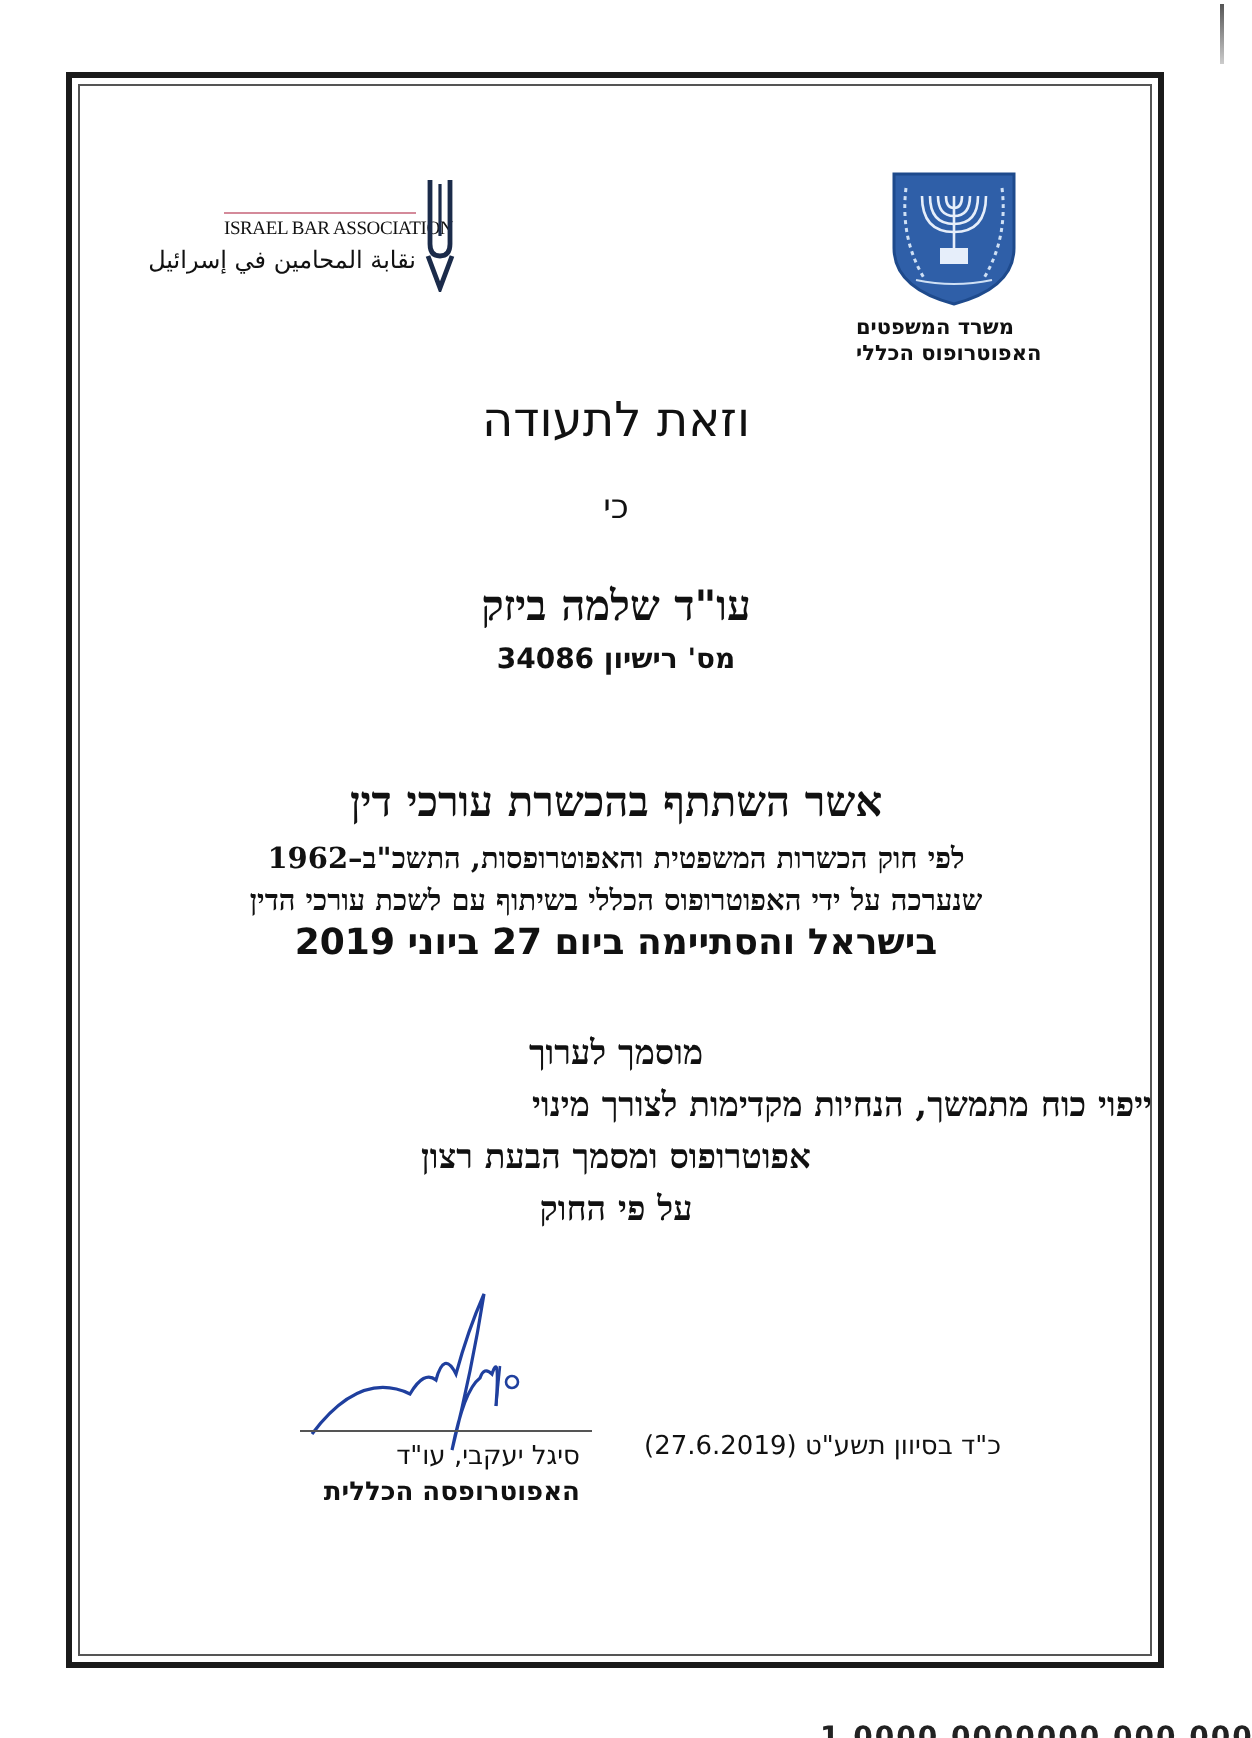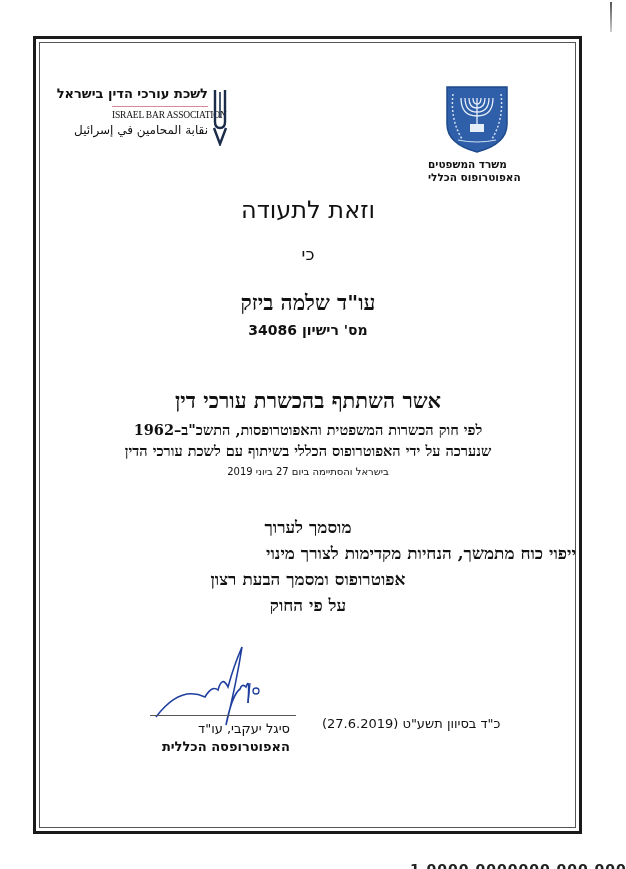--- a/index.html
+++ b/index.html
@@ -50,21 +50,21 @@
     }
     .center { position:absolute; left:40px; width:536px; text-align:center; direction:rtl; }
     .title { top:196px; font-size:24px; font-family:"DejaVu Sans",sans-serif; }
     .ki { top:244px; font-size:17px; font-family:"DejaVu Sans",sans-serif; }
     .name { top:290px; font-size:21px; font-weight:bold; }
     .license { top:322px; font-size:14px; font-family:"DejaVu Sans",sans-serif; font-weight:bold; }
     .participated { top:388px; font-size:21px; font-weight:bold; }
     .law-line { font-size:14.5px; font-weight:bold; line-height:20px; }
     .law1 { top:420px; }
     .law2 { top:441px; }
-    .law3 { top:462px; font-weight:normal; font-family:"DejaVu Sans",sans-serif; font-size:10px; }
+    .law3 { top:462px; font-weight:bold; font-family:"DejaVu Sans",sans-serif; font-size:18px; }
     .auth { font-size:17px; font-weight:bold; line-height:26px; }
     .auth1 { top:514px; }
     .auth2 { top:540px;text-align:right; }
     .auth3 { top:566px; }
     .auth4 { top:592px; }
     .sig-area { position:absolute; left:150px; top:645px; width:160px; height:110px; }
     .sig-line { position:absolute; left:0; top:70px; width:146px; height:1px; background:#555; }
     .sig-name {
       position:absolute; right:20px; top:76px; font-family:"DejaVu Sans",sans-serif;
       font-size:13px; direction:rtl; white-space:nowrap;
@@ -85,21 +85,20 @@
   </style>
 </head>
 <body>
 
 <div class="edge-mark"></div>
 
 <div class="frame-outer"></div>
 <div class="frame-inner"></div>
 
 <div class="bar-logo">
-  <div class="he">לשכת עורכי הדין בישראל</div>
   <div class="pinkline"></div>
   <div class="en">ISRAEL BAR ASSOCIATION</div>
   <div class="ar">نقابة المحامين في إسرائيل</div>
   <svg class="emblem" viewBox="0 0 16 58">
     <path d="M3 2 L3 34 Q3 40 8 40 Q13 40 13 34 L13 2" fill="none" stroke="#1b2b4a" stroke-width="2.4"></path>
     <path d="M8 4 L8 30" stroke="#1b2b4a" stroke-width="1.6"></path>
     <path d="M2 40 L8 56 L14 40" fill="none" stroke="#1b2b4a" stroke-width="2.4"></path>
   </svg>
 </div>
 

